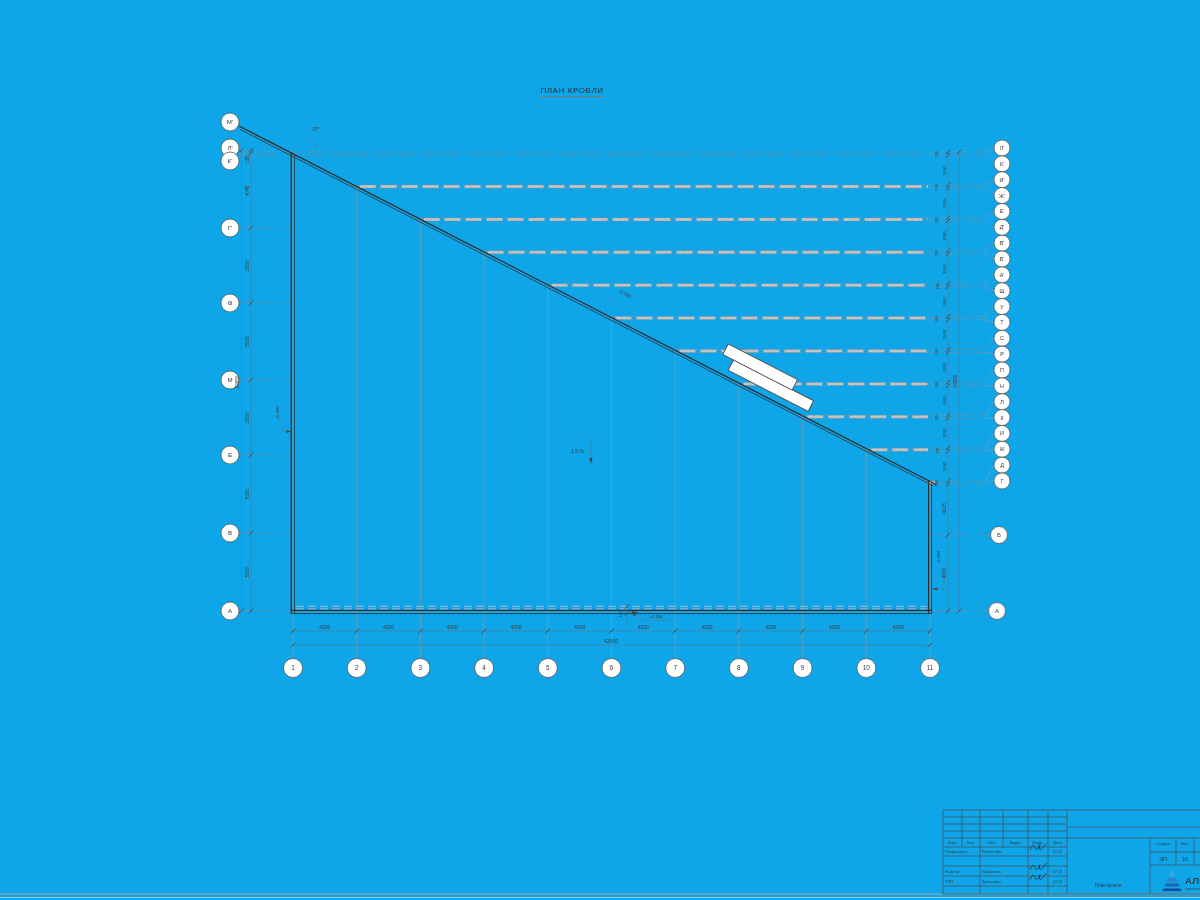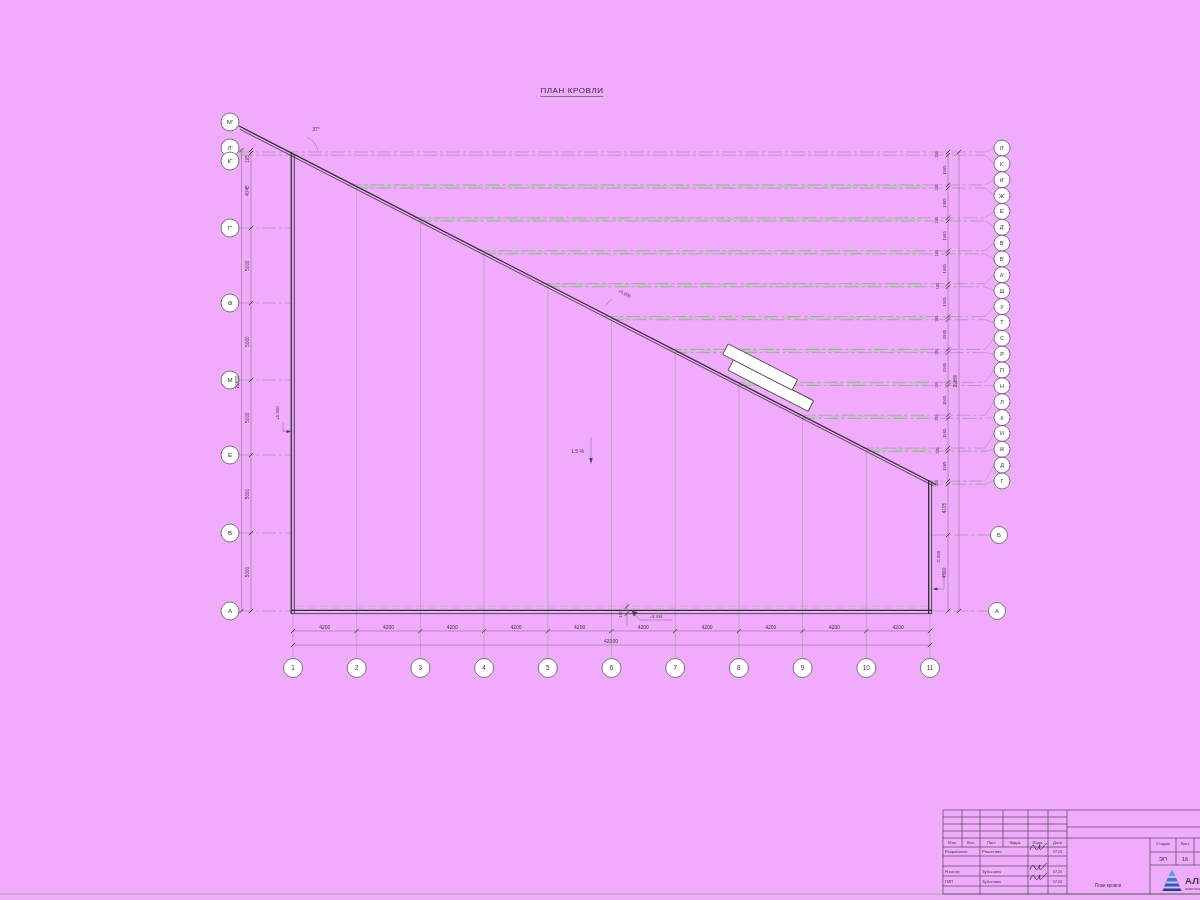--- a/index.html
+++ b/index.html
@@ -1,16 +1,16 @@
 <!DOCTYPE html>
 <html><head>
 <meta charset="utf-8">
 <style>
   html,body{margin:0;padding:0;background:#fff;}
-  .sheet{position:relative;width:1200px;height:900px;background:#f0abfc;overflow:hidden;
+  .sheet{position:relative;width:1200px;height:900px;background:#0ea5e9;overflow:hidden;
          font-family:"Liberation Sans",sans-serif;}
   .title{position:absolute;left:572px;top:86px;transform:translateX(-50%);
          font-size:8px;color:#2e2e2e;letter-spacing:.6px;border-bottom:.5px solid #777;
          padding-bottom:1px;white-space:nowrap;}
   svg{position:absolute;left:0;top:0;}
   svg text{font-family:"Liberation Sans",sans-serif;fill:#3a3a3a;}
   .w   {stroke:#2e2e2e;stroke-width:1.25;fill:none;}
   .w2  {stroke:#2e2e2e;stroke-width:.8;fill:none;}
   .thin{stroke:#9a9a9a;stroke-width:.55;fill:none;}
   .axis{stroke:#8d8d8d;stroke-width:.55;fill:none;stroke-dasharray:14 3 3 3;}

